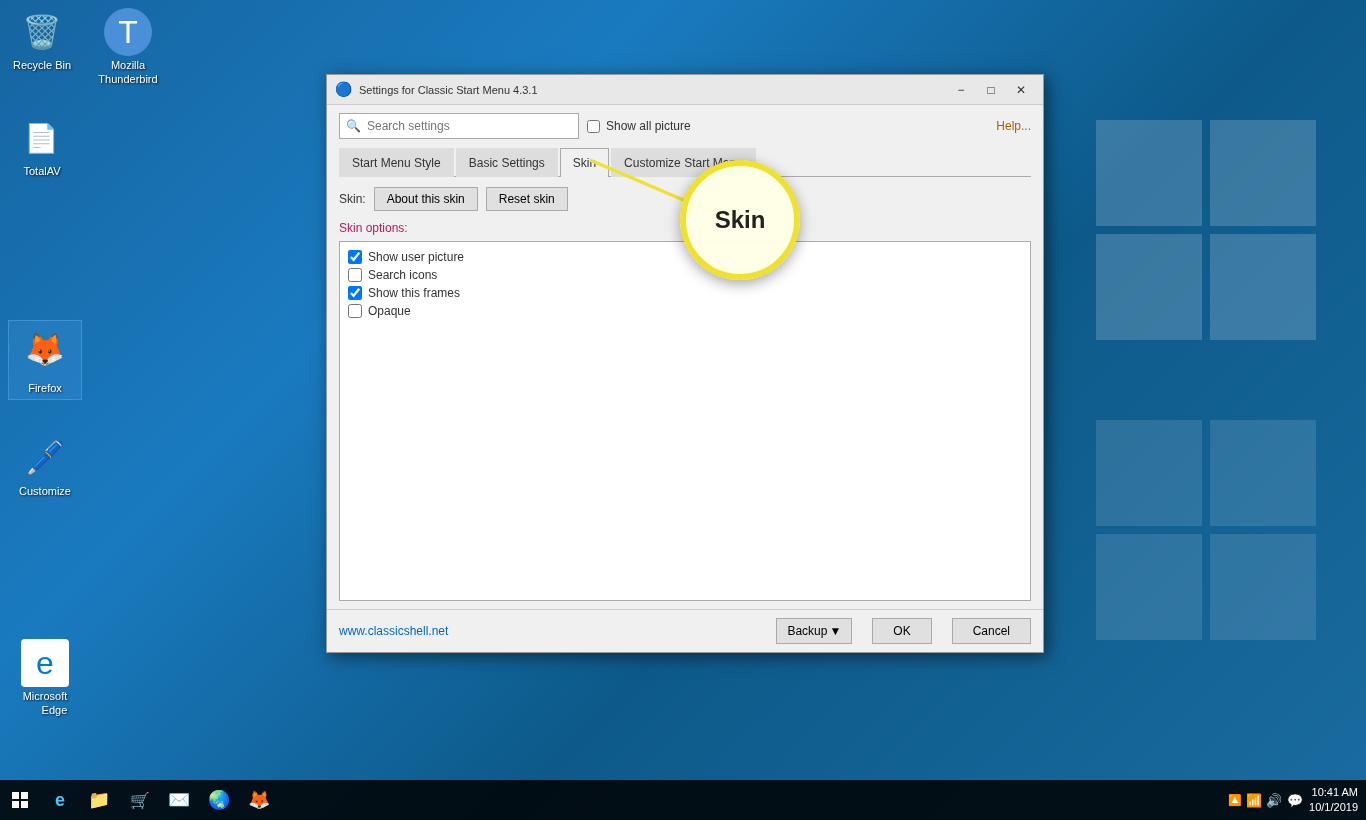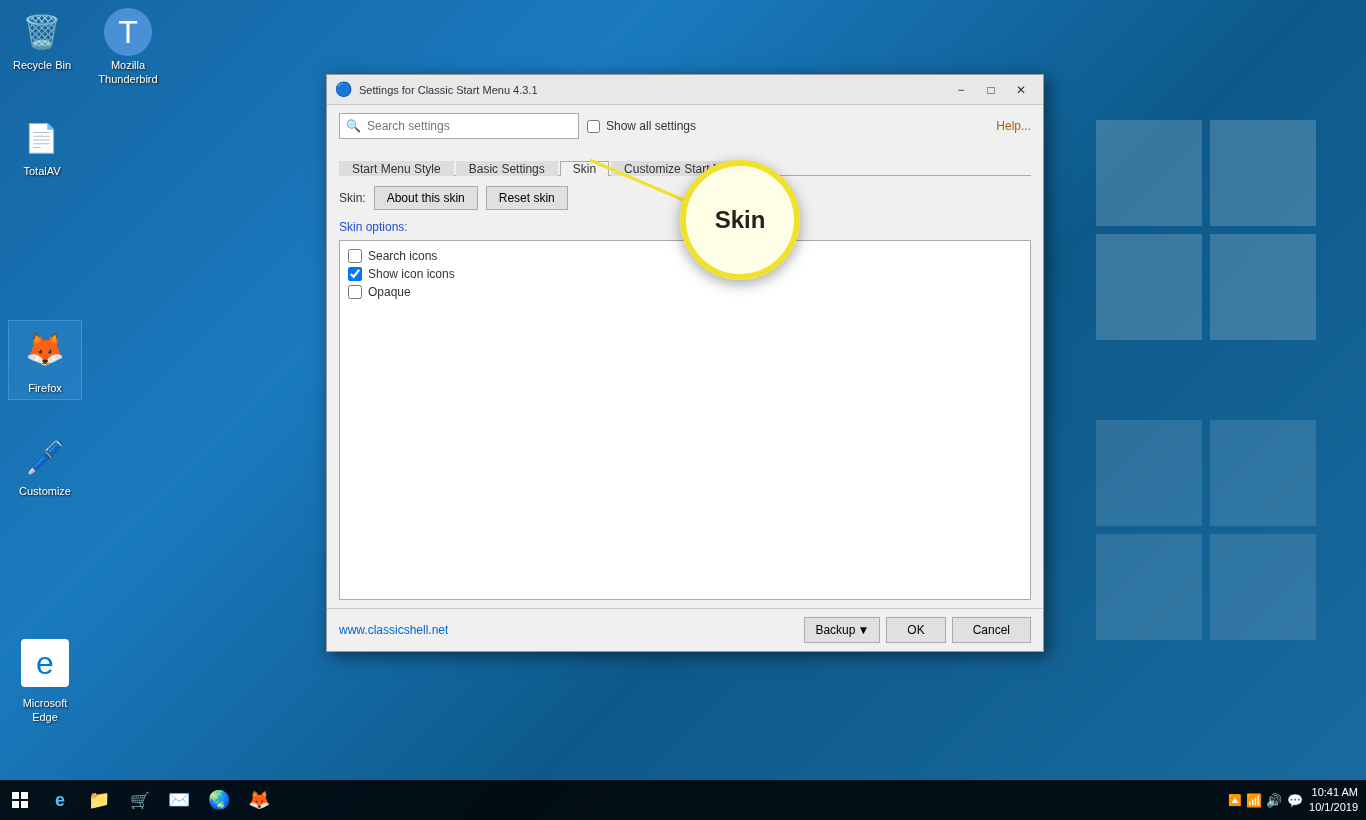--- a/index.html
+++ b/index.html
@@ -232,31 +232,30 @@
       font-size: 12px;
     }
 
     
     .tabs-row {
       display: flex;
       border-bottom: 1px solid #aaa;
       margin-bottom: 10px;
     }
     .tab {
-      padding: 0 12px;
+      padding: 7px 12px;
       font-size: 12px;
       cursor: pointer;
       color: #333;
       border: 1px solid transparent;
       border-bottom: none;
       margin-right: 2px;
       background: #ddd;
       position: relative;
       bottom: -1px;
-      margin-top: 13px;
     }
     .tab.active {
       background: #f0f0f0;
       border-color: #aaa;
       z-index: 1;
     }
 
     
     .skin-row {
       display: flex;
@@ -283,21 +282,21 @@
       font-size: 12px;
       background: #e0e0e0;
       border: 1px solid #aaa;
       cursor: pointer;
       white-space: nowrap;
     }
 
     
     .skin-options-label {
       font-size: 12px;
-      color: #1d4ed8;
+      color: #be185d;
       margin-bottom: 6px;
     }
     .options-box {
       border: 1px solid #aaa;
       background: white;
       padding: 8px;
       min-height: 360px;
     }
     .option-row {
       display: flex;
@@ -324,21 +323,21 @@
       background: #f0f0f0;
     }
     .classicshell-link {
       color: #0066cc;
       text-decoration: none;
       font-size: 12px;
     }
     .btn-group {
       margin-left: auto;
       display: flex;
-      gap: 6px;
+      gap: 20px;
       padding-left: 16px;
     }
     .btn-backup {
       height: 26px;
       padding: 0 10px;
       font-size: 12px;
       background: #e0e0e0;
       border: 1px solid #aaa;
       cursor: pointer;
       display: flex;
@@ -401,21 +400,21 @@
     <div class="icon-label" style="color:white;font-size:11px;text-align:center;text-shadow:1px 1px 2px rgba(0,0,0,0.8);margin-top:8px;">Firefox</div>
   </div>
 
   <div class="desktop-icon" style="position:absolute;top:430px;left:8px;display:flex;flex-direction:column;align-items:center;width:74px;">
     <div class="icon-img" style="font-size:32px;width:48px;height:48px;display:flex;align-items:center;justify-content:center;">🖊️</div>
     <div class="icon-label" style="color:white;font-size:11px;text-align:center;text-shadow:1px 1px 2px rgba(0,0,0,0.8);margin-top:2px;">Customize</div>
   </div>
 
   <div class="desktop-icon" style="position:absolute;top:635px;left:8px;display:flex;flex-direction:column;align-items:center;width:74px;">
     <div class="icon-img" style="font-size:32px;width:48px;height:48px;display:flex;align-items:center;justify-content:center;color:#0078d7;background:white;border-radius:4px;">e</div>
-    <div class="icon-label" style="color:white;font-size:11px;text-align:center;text-shadow:1px 1px 2px rgba(0,0,0,0.8);margin-top:9px;">Microsoft<br>Edge</div>
+    <div class="icon-label" style="color:white;font-size:11px;text-align:right;text-shadow:1px 1px 2px rgba(0,0,0,0.8);margin-top:2px;">Microsoft<br>Edge</div>
   </div>
 
   <div class="dialog-window">
 
     <div class="title-bar">
       <span class="title-bar-icon">🔵</span>
       <span class="title-bar-text">Settings for Classic Start Menu 4.3.1</span>
       <div class="title-bar-controls">
         <button class="title-btn">−</button>
         <button class="title-btn">□</button>
@@ -426,48 +425,52 @@
     <div class="dialog-content">
 
       <div class="search-row">
         <div style="display:flex;align-items:center;gap:8px;">
           <div class="search-box">
             <span class="search-icon-wrap">🔍</span>
             <input class="search-input" type="text" placeholder="Search settings" style="">
           </div>
           <label class="show-all-label">
             <input type="checkbox" style="">
-            <span>Show all settings</span>
+            <span>Show all picture</span>
           </label>
         </div>
         <a class="help-link" href="#">Help...</a>
       </div>
 
       <div class="tabs-row">
         <div class="tab">Start Menu Style</div>
         <div class="tab">Basic Settings</div>
         <div class="tab active">Skin</div>
         <div class="tab">Customize Start Menu</div>
       </div>
 
       <div class="skin-row">
         <span class="skin-label">Skin:</span>
         <button class="btn-about-skin">About this skin</button>
         <button class="btn-reset-skin">Reset skin</button>
       </div>
 
       <div class="skin-options-label">Skin options:</div>
       <div class="options-box">
+        <div class="option-row">
+          <input type="checkbox" class="option-checkbox" checked="" style="">
+          <span class="option-label">Show user picture</span>
+        </div>
         <div class="option-row">
           <input type="checkbox" class="option-checkbox" style="">
           <span class="option-label">Search icons</span>
         </div>
         <div class="option-row">
           <input type="checkbox" class="option-checkbox" checked="" style="">
-          <span class="option-label">Show icon icons</span>
+          <span class="option-label">Show this frames</span>
         </div>
         <div class="option-row">
           <input type="checkbox" class="option-checkbox" style="">
           <span class="option-label">Opaque</span>
         </div>
       </div>
     </div>
 
     <div class="dialog-bottom">
       <a class="classicshell-link" href="#">www.classicshell.net</a>

